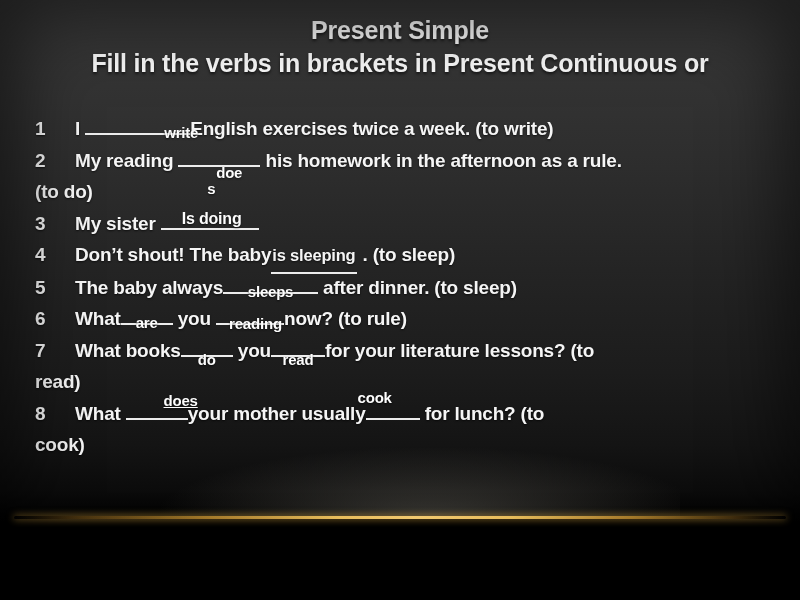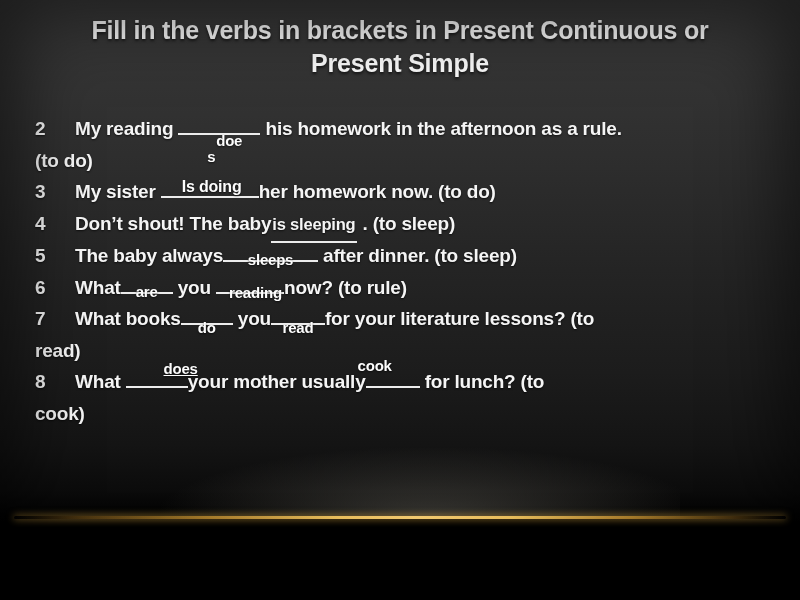--- a/index.html
+++ b/index.html
@@ -58,31 +58,32 @@
   .filledans{
     font-size:16.5px;border-bottom:2px solid #ececec;padding:0 2px 8px 1px;
   }
 </style>
 </head>
 <body>
 
 <div class="slide">
 
   <div class="title">
+    <div>Present Simple</div>
     <div>Fill in the verbs in brackets in Present Continuous or</div>
-    <div>Present Simple</div>
   </div>
 
   <div class="content">
 
+    <div class="line"><span class="num">1</span><span>I</span> <span class="blank w105"><span class="ans a-endon">write</span></span><span>English exercises twice a week. (to write)</span></div>
 
     <div class="line"><span class="num">2</span><span>My reading</span> <span class="blank w82"><span class="ans a-wrap"><span>doe</span><span class="l2">s</span></span></span> <span>his homework in the afternoon as a rule.</span></div>
     <div class="line"><span>(to do)</span></div>
 
-    <div class="line"><span class="num">3</span><span>My sister</span> <span class="blank w98"><span class="ans a-onabove">Is doing</span></span><span>her homework now. (to do)</span></div>
+    <div class="line"><span class="num">3</span><span>My sister</span> <span class="blank w98"><span class="ans a-onabove">Is doing</span></span></div>
 
     <div class="line"><span class="num">4</span><span>Don’t shout! The baby</span><span class="filledans">is sleeping</span> <span>. (to sleep)</span></div>
 
     <div class="line"><span class="num">5</span><span>The baby always</span><span class="blank w95"><span class="ans a-centeron">sleeps</span></span> <span>after dinner. (to sleep)</span></div>
 
     <div class="line"><span class="num">6</span><span>What</span><span class="blank w52"><span class="ans a-centeron">are</span></span> <span>you</span> <span class="blank w68"><span class="ans a-centeron-r">reading</span></span><span>now? (to rule)</span></div>
 
     <div class="line"><span class="num">7</span><span>What books</span><span class="blank w52"><span class="ans a-below">do</span></span> <span>you</span><span class="blank w54"><span class="ans a-below">read</span></span><span>for your literature lessons? (to</span></div>
     <div class="line"><span>read)</span></div>
 

